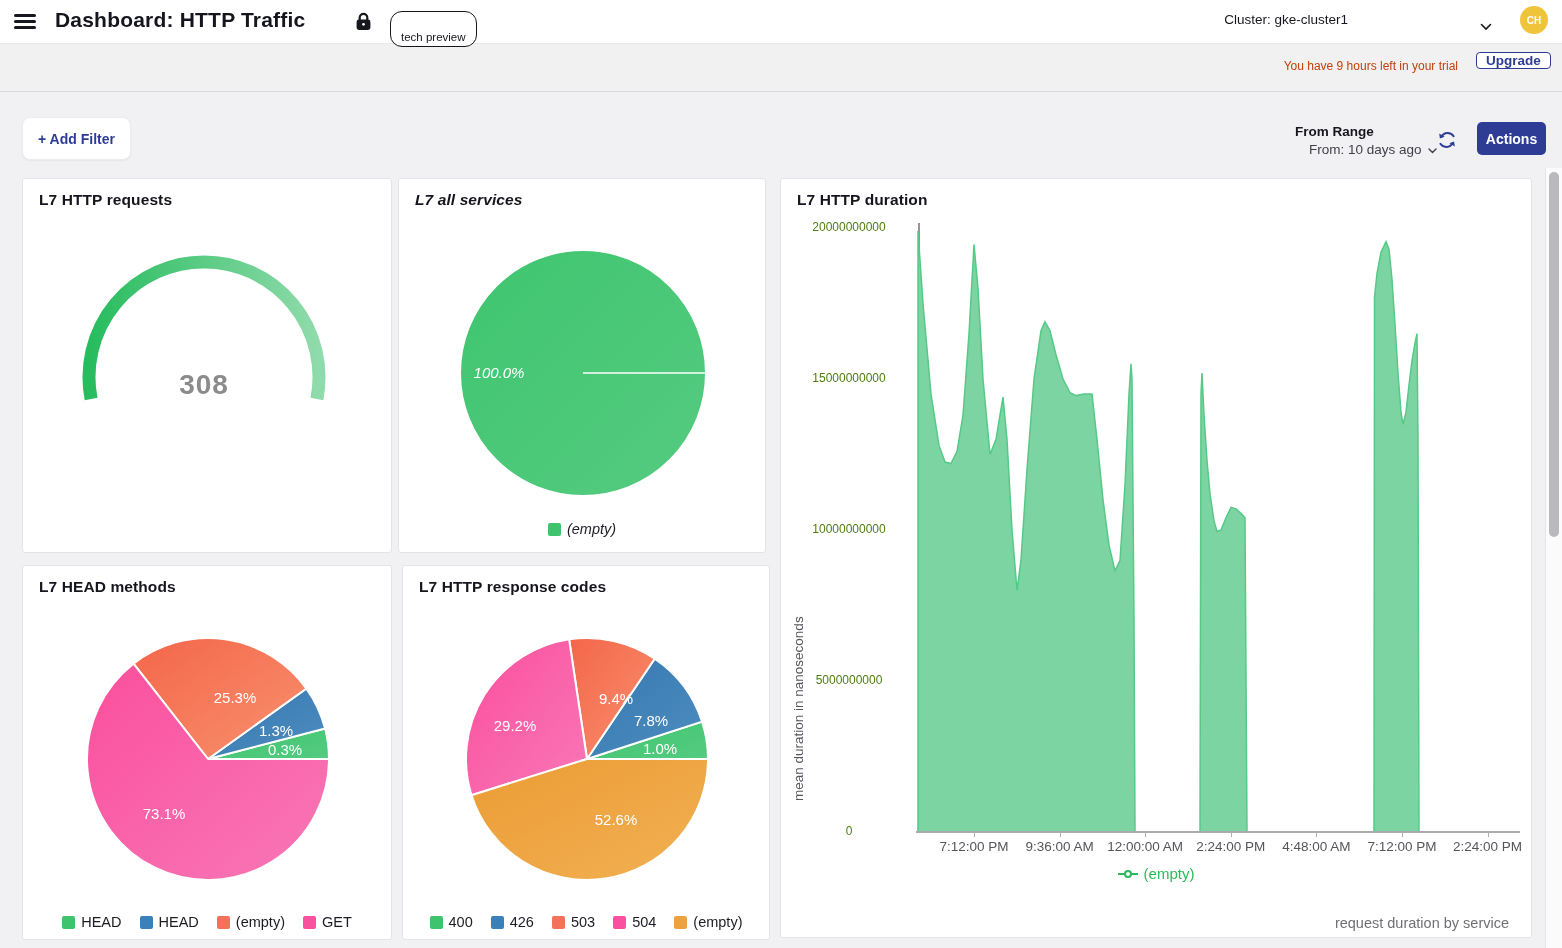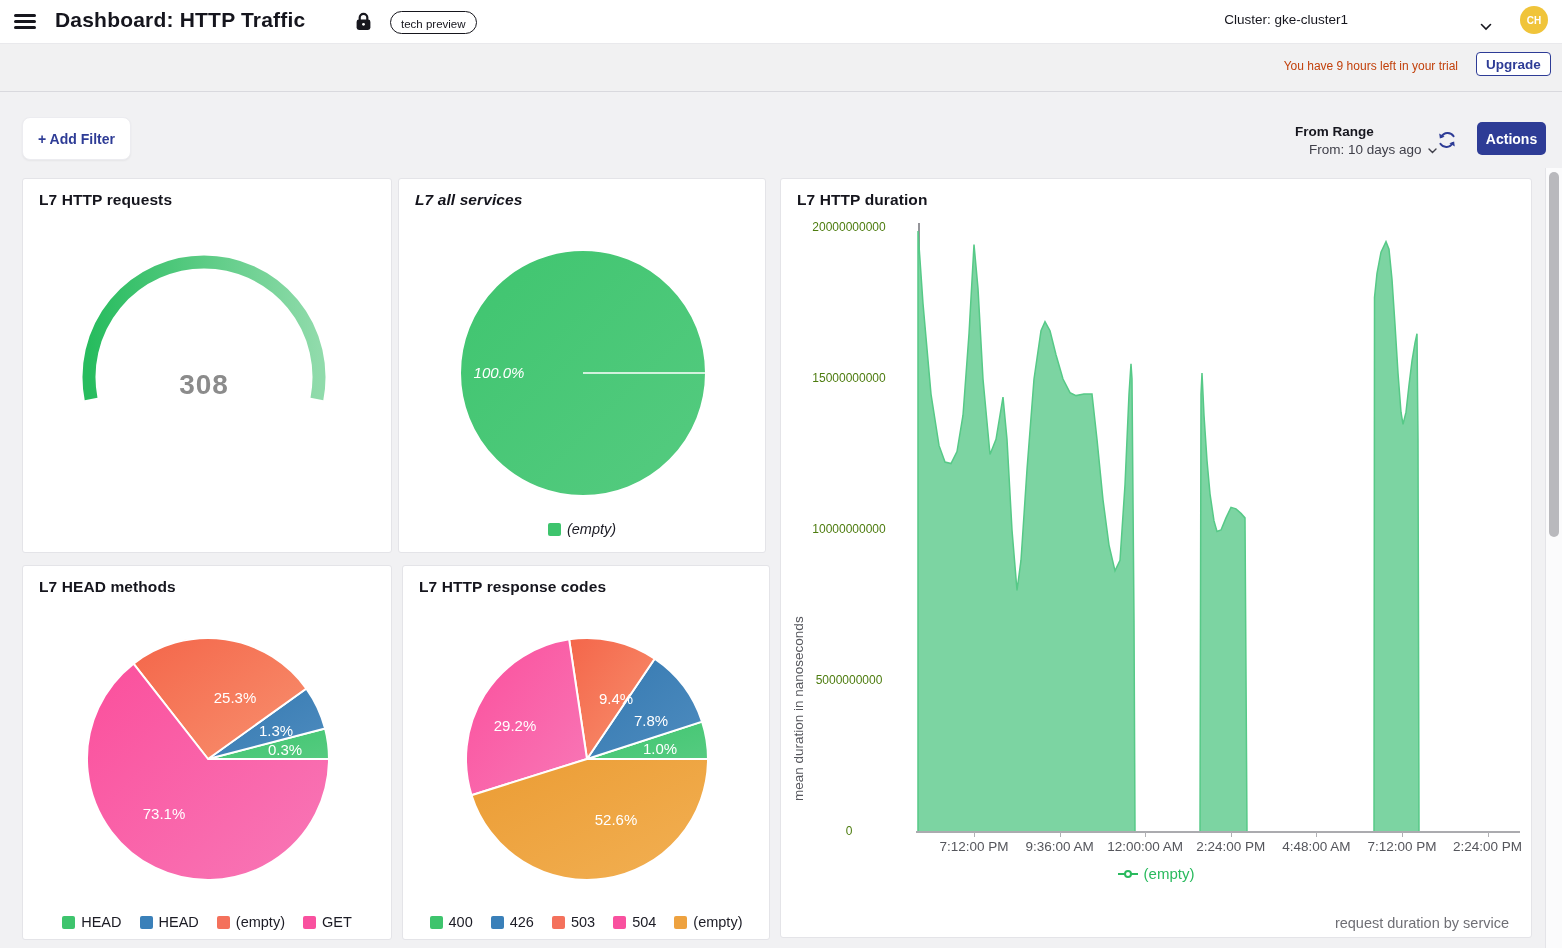--- a/index.html
+++ b/index.html
@@ -5,29 +5,29 @@
   * { margin:0; padding:0; box-sizing:border-box; }
   html,body { width:1562px; height:948px; overflow:hidden; }
   body { font-family:"Liberation Sans","DejaVu Sans",sans-serif; background:#f1f1f3; position:relative; color:#16161e; }
 
   
   .header { position:absolute; left:0; top:0; width:1562px; height:44px; background:#ffffff; border-bottom:1px solid #e9e9ec; z-index:5; }
   .hamburger { position:absolute; left:14px; top:11px; width:24px; height:22px; cursor:pointer; }
   .hamburger span { display:block; width:22px; height:3px; background:#17171e; border-radius:2px; margin:3px 0; }
   .app-title { position:absolute; left:55px; top:8px; font-size:21px; font-weight:800; letter-spacing:.2px; color:#15151d;text-align:right; }
   .lock { position:absolute; left:355px; top:12px; }
-  .pill { position:absolute; left:390px; top:11px; border:1.4px solid #16161d; border-radius:12px; padding:6px 10px 3px; font-size:11.5px; font-weight:500; color:#16161d; background:#fff; }
+  .pill { position:absolute; left:390px; top:11px; border:1.4px solid #16161d; border-radius:12px; padding:19px 10px 3px; font-size:11.5px; font-weight:500; color:#16161d; background:#fff; }
   .cluster { position:absolute; right:214px; top:12px; font-size:13.5px; color:#16161e; }
   .cluster-chevron { position:absolute; right:70px; top:17px; }
   .avatar { position:absolute; left:1520px; top:6px; width:28px; height:28px; border-radius:50%; background:#f0c43a; color:#ffffff; font-size:10px; font-weight:700; display:flex; align-items:center; justify-content:center; cursor:pointer; }
 
   
   .banner { position:absolute; left:0; top:44px; width:1562px; height:48px; background:#f1f1f2; border-bottom:1px solid #d9d9de; }
   .banner-msg { position:absolute; right:104px; top:15px; font-size:12px; color:#c2410c; }
-  .upgrade-btn { position:absolute; right:11px; top:8px; width:75px; height:24px; background:#ffffff; border:1.5px solid #2e3c96; border-radius:4px; color:#2e3c96; font-size:13.5px; font-weight:600; display:flex; align-items:center; justify-content:center; cursor:pointer; }
+  .upgrade-btn { position:absolute; right:11px; top:8px; width:75px; height:17px; background:#ffffff; border:1.5px solid #2e3c96; border-radius:4px; color:#2e3c96; font-size:13.5px; font-weight:600; display:flex; align-items:center; justify-content:center; cursor:pointer; }
 
   
   .add-filter { position:absolute; left:22px; top:117px; width:109px; height:43px; background:#ffffff; border:1px solid #ececf0; border-radius:8px; box-shadow:0 1px 2px rgba(0,0,0,.05); color:#2e3c96; font-size:14px; font-weight:600; display:flex; align-items:center; justify-content:center; cursor:pointer; }
   .time-range { position:absolute; left:1295px; top:124px; }
   .time-range .tr-title { font-size:13.5px; font-weight:700; color:#16161e; }
   .time-range .tr-value { font-size:13.5px; color:#3f3f49; margin-top:3px; cursor:pointer;margin-left:14px; }
   .refresh { position:absolute; left:1436px; top:129px; width:22px; height:22px; cursor:pointer; }
   .actions-btn { position:absolute; left:1477px; top:122px; width:69px; height:33px; background:#2e3c96; border-radius:5px; color:#ffffff; font-size:14px; font-weight:600; display:flex; align-items:center; justify-content:center; cursor:pointer; }
 
   

